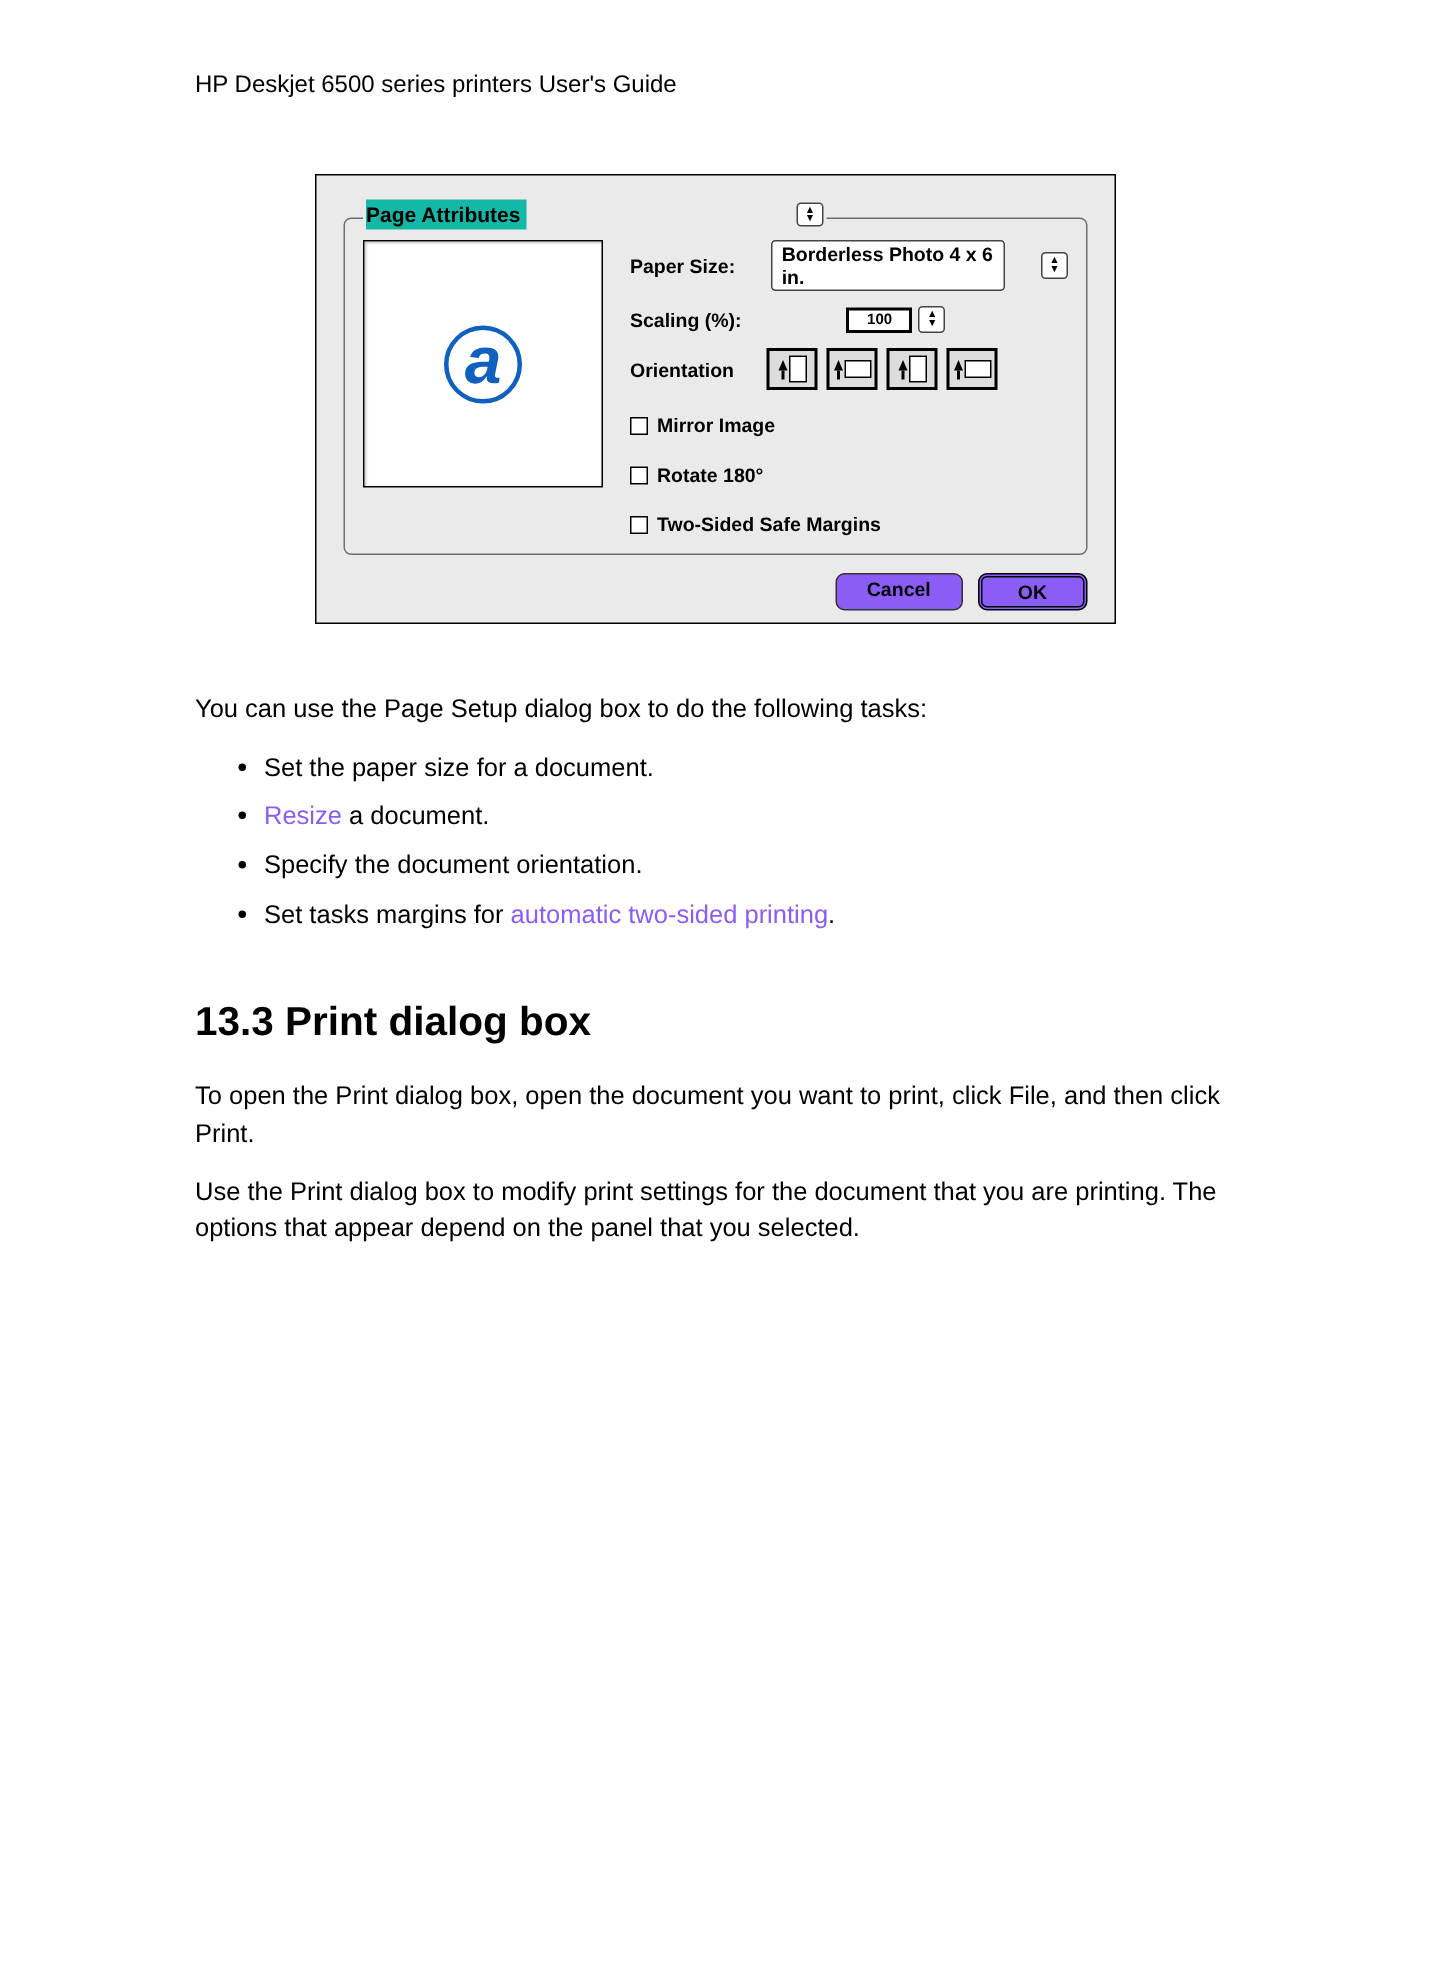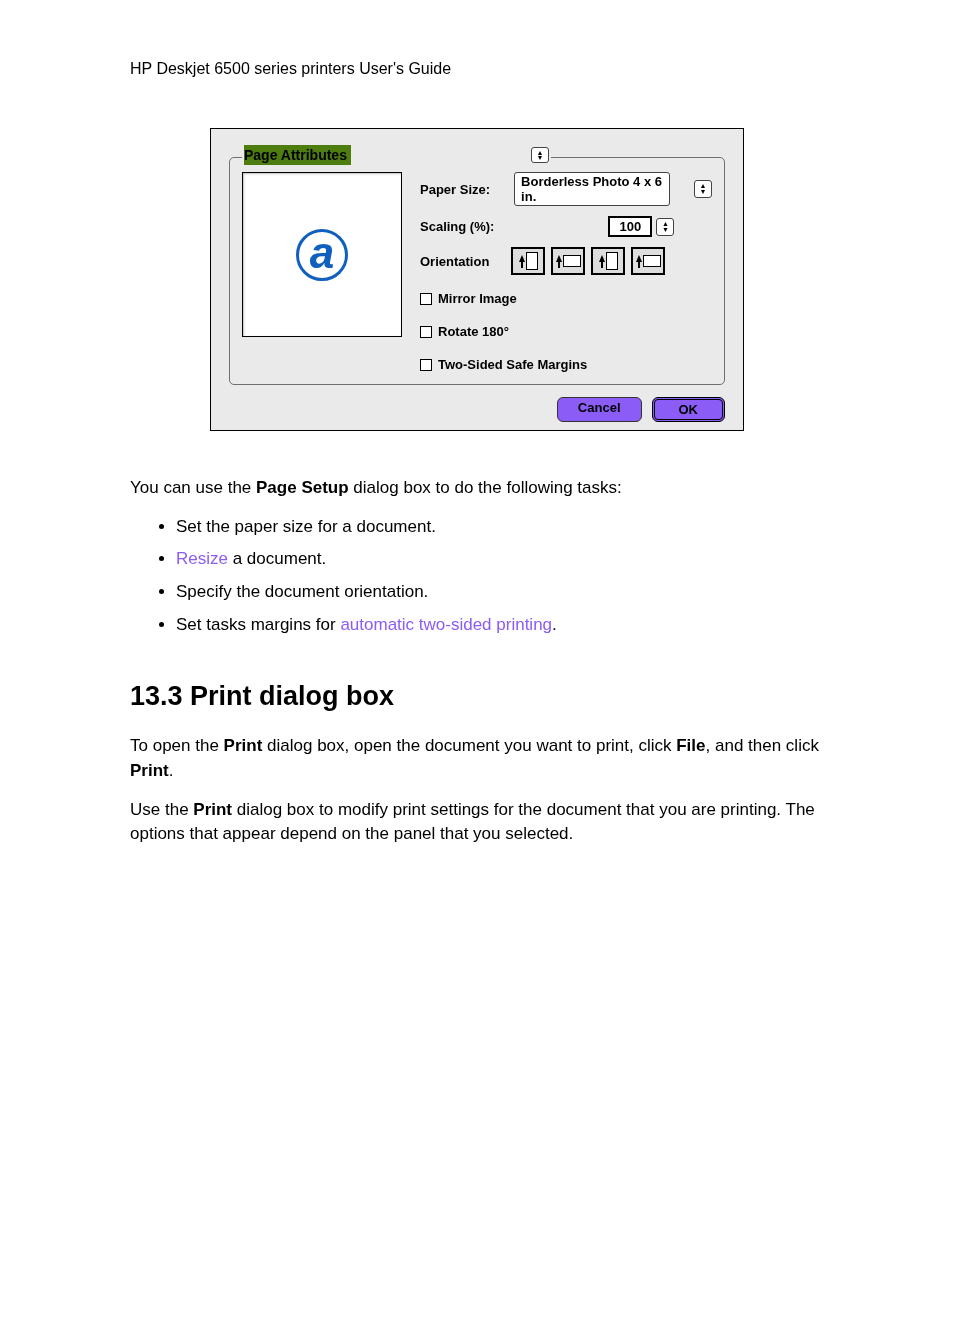--- a/index.html
+++ b/index.html
@@ -6,21 +6,21 @@
     body {
       margin: 0;
       padding: 0;
       font-family: Arial, Helvetica, sans-serif;
       font-size: 14px;
       color: #000;
       background: #fff;
       width: 954px;
     }
     .page {
-      padding: 60px 130px 40px 130px;
+      padding: 48px 130px 40px 130px;
     }
     .header {
       font-size: 16px;
       margin-bottom: 50px;
     }
     .dialog-wrapper {
       display: flex;
       justify-content: center;
       margin-bottom: 45px;
     }
@@ -44,21 +44,21 @@
       align-items: center;
       position: absolute;
       top: -13px;
       left: 12px;
       background: #eaeaea;
       padding: 0 2px;
     }
     .legend-txt {
       font-weight: bold;
       font-size: 14px;
-      background: #4d7c0f;
+      background: #14b8a6;
       padding: 2px 4px 2px 0;
     }
     .legend-arrows {
       width: 18px;
       height: 16px;
       border: 1px solid #444;
       border-radius: 3px;
       background: #fff;
       margin-left: 180px;
       display: flex;
@@ -139,22 +139,21 @@
       font-size: 7px;
       line-height: 6px;
     }
     .num-input {
       border: 2px solid #000;
       background: #fff;
       width: 44px;
       padding: 1px 4px;
       font-weight: bold;
       text-align: center;
-      font-size: 13px;
-      margin-left: 44px;
+      font-size: 10px;
     }
     .orient-row {
       display: flex;
       align-items: center;
       gap: 22px;
     }
     .orient-icons {
       display: flex;
       gap: 6px;
     }
@@ -240,21 +239,21 @@
     .body-text p {
       margin: 0 0 14px 0;
     }
     .body-text ul {
       margin: 4px 0 40px 0;
       padding-left: 46px;
     }
     .body-text ul li {
       margin-bottom: 8px;
     }
-    .bold { font-weight: bold; }
+    .bold { font-weight: normal; }
     h2 {
       font-size: 27px;
       margin: 28px 0 18px 0;
       font-weight: bold;
     }
     a.link {
       color: #8b5cf6;
       text-decoration: none;
     }
     .page-num {

